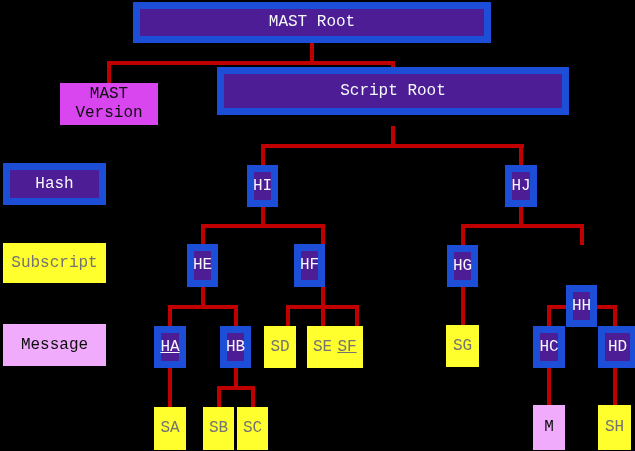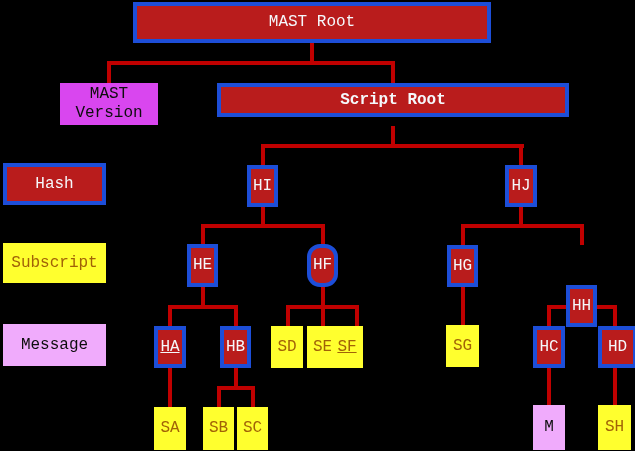--- a/index.html
+++ b/index.html
@@ -22,27 +22,27 @@
     display: flex;
     align-items: center;
     justify-content: center;
     text-align: center;
     font-size: 16px;
     line-height: 19px;
     box-sizing: border-box;
     white-space: pre-line;
   }
   .kind-hash {
-    background: #b91c1c;
+    background: #4c1d95;
     color: #f5f8fb;
-    border: 4px solid #1d4ed8;
+    border: 7px solid #1d4ed8;
   }
   .kind-subscript {
     background: #ffff2e;
-    color: #a16207;
+    color: #737373;
   }
   .kind-message {
     background: #f0abfc;
     color: #0d0d0d;
   }
   .kind-version {
     background: #d946ef;
     color: #0d0d0d;
   }
   .seg {
@@ -86,33 +86,33 @@
     <div class="seg" style="left: 613px; top: 305px; width: 4px; height: 21px; background: rgb(192, 0, 0);"></div>
     <div class="seg" style="left: 168px; top: 368px; width: 4px; height: 39px; background: rgb(192, 0, 0);"></div>
     <div class="seg" style="left: 234px; top: 368px; width: 4px; height: 22px; background: rgb(192, 0, 0);"></div>
     <div class="seg" style="left: 217px; top: 386px; width: 38px; height: 4px; background: rgb(192, 0, 0);"></div>
     <div class="seg" style="left: 217px; top: 386px; width: 4px; height: 21px; background: rgb(192, 0, 0);"></div>
     <div class="seg" style="left: 251px; top: 386px; width: 4px; height: 21px; background: rgb(192, 0, 0);"></div>
     <div class="seg" style="left: 547px; top: 368px; width: 4px; height: 37px; background: rgb(192, 0, 0);"></div>
     <div class="seg" style="left: 613px; top: 368px; width: 4px; height: 37px; background: rgb(192, 0, 0);"></div>
     <div class="node kind-hash" style="left: 133px; top: 2px; width: 358px; height: 41px;">MAST Root</div>
     <div class="node kind-version" style="left: 60px; top: 83px; width: 98px; height: 42px;">MAST Version</div>
-    <div class="node kind-hash" style="left: 217px; top: 83px; width: 352px; height: 34px; font-weight: bold;">Script Root</div>
+    <div class="node kind-hash" style="left: 217px; top: 67px; width: 352px; height: 48px;">Script Root</div>
     <div class="node kind-hash" style="left: 3px; top: 163px; width: 103px; height: 42px;">Hash</div>
     <div class="node kind-hash" style="left: 247px; top: 165px; width: 31px; height: 42px;">HI</div>
     <div class="node kind-hash" style="left: 505px; top: 165px; width: 32px; height: 42px;">HJ</div>
     <div class="node kind-subscript" style="left: 3px; top: 243px; width: 103px; height: 40px;">Subscript</div>
     <div class="node kind-hash" style="left: 187px; top: 244px; width: 31px; height: 43px;">HE</div>
-    <div class="node kind-hash" style="left: 307px; top: 244px; width: 31px; height: 43px; border-radius: 13px;">HF</div>
+    <div class="node kind-hash" style="left: 294px; top: 244px; width: 31px; height: 43px;">HF</div>
     <div class="node kind-hash" style="left: 447px; top: 245px; width: 31px; height: 42px;">HG</div>
     <div class="node kind-hash" style="left: 566px; top: 245px; width: 31px; height: 42px; margin-top: 40px;">HH</div>
     <div class="node kind-message" style="left: 3px; top: 324px; width: 103px; height: 42px;">Message</div>
     <div class="node kind-hash" style="left: 154px; top: 326px; width: 32px; height: 42px; text-decoration: underline;">HA</div>
     <div class="node kind-hash" style="left: 220px; top: 326px; width: 31px; height: 42px;">HB</div>
-    <div class="node kind-subscript" style="left: 271px; top: 326px; width: 32px; height: 42px;">SD</div>
+    <div class="node kind-subscript" style="left: 264px; top: 326px; width: 32px; height: 42px;">SD</div>
     <div class="node kind-subscript" style="left: 307px; top: 326px; width: 31px; height: 42px;">SE</div>
     <div class="node kind-subscript" style="left: 331px; top: 326px; width: 32px; height: 42px; text-decoration: underline;">SF</div>
     <div class="node kind-subscript" style="left: 446px; top: 325px; width: 33px; height: 42px;">SG</div>
     <div class="node kind-hash" style="left: 533px; top: 326px; width: 32px; height: 42px;">HC</div>
     <div class="node kind-hash" style="left: 598px; top: 326px; width: 39px; height: 42px;">HD</div>
     <div class="node kind-subscript" style="left: 154px; top: 407px; width: 32px; height: 43px;">SA</div>
     <div class="node kind-subscript" style="left: 203px; top: 407px; width: 31px; height: 43px;">SB</div>
     <div class="node kind-subscript" style="left: 237px; top: 407px; width: 31px; height: 43px;">SC</div>
     <div class="node kind-message" style="left: 533px; top: 405px; width: 32px; height: 45px;">M</div>
     <div class="node kind-subscript" style="left: 598px; top: 405px; width: 33px; height: 45px;">SH</div>

